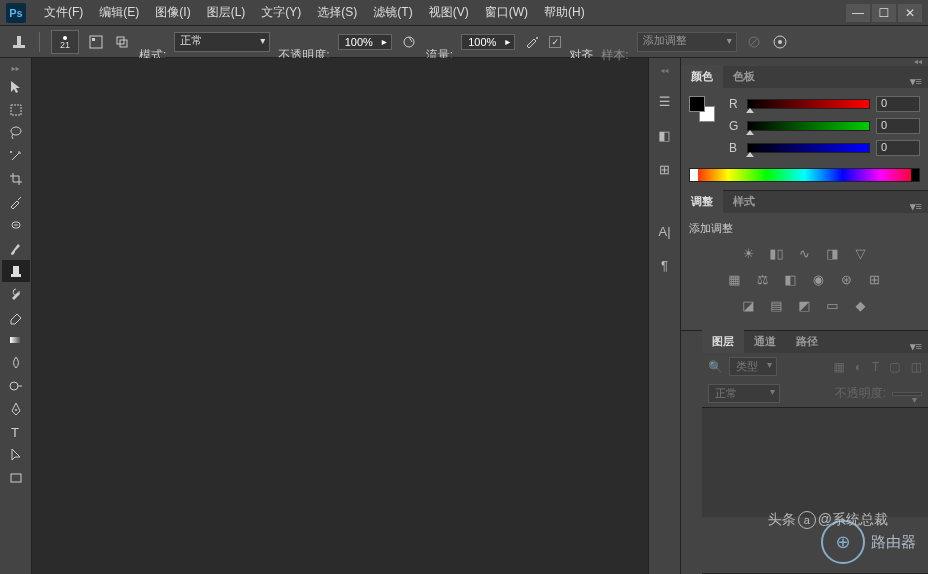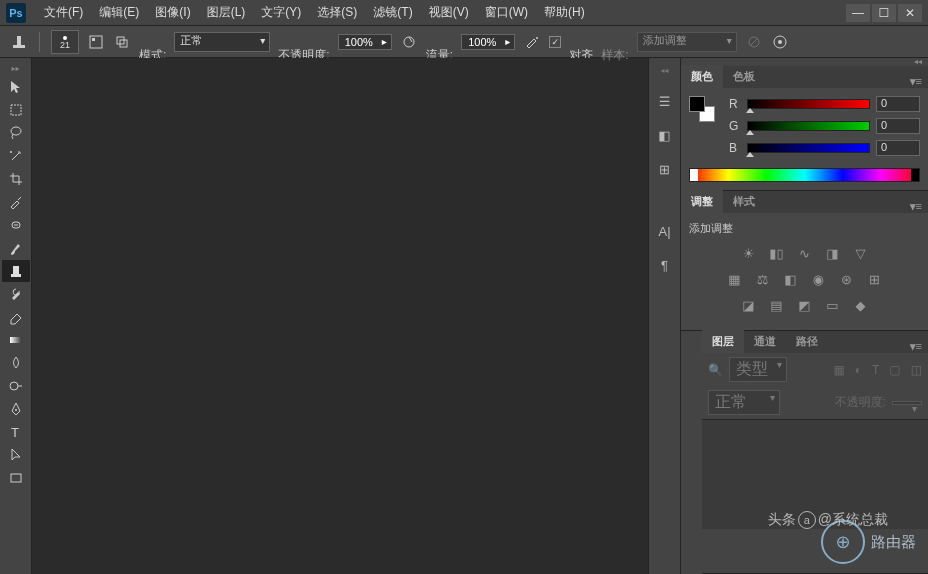--- a/index.html
+++ b/index.html
@@ -49,21 +49,21 @@
 .slider-b { background: linear-gradient(to right, #000, #00f); }
 .slider-thumb { position: absolute; left: -2px; top: 8px; width:0; height:0; border-left:4px solid transparent; border-right:4px solid transparent; border-bottom:5px solid #ccc;}
 .rgb-val { width: 44px; height: 16px; background: #333; border: 1px solid #666; color: #ddd; text-align: left; padding: 0 4px; font-size: 11px; }
 .spectrum { height: 14px; background: linear-gradient(to right, red, yellow, lime, cyan, blue, magenta, red); margin-top: 6px; border:1px solid #222; position:relative;}
 .spectrum::before{content:"";position:absolute;left:0;top:0;bottom:0;width:8px;background:#fff;}
 .spectrum::after{content:"";position:absolute;right:0;top:0;bottom:0;width:8px;background:#000;}
 .adjust-title { color: #ccc; font-size: 11px; margin-bottom: 8px; }
 .adj-grid { display: flex; justify-content: center; gap: 10px; margin-bottom: 8px; }
 .adj-icon { width: 18px; height: 18px; color: #999; display: flex; align-items: center; justify-content: center; font-size: 13px; }
 .layer-row { display: flex; align-items: center; gap: 6px; padding: 4px 6px; color:#888;}
-.layer-select { background: #333; border: 1px solid #666; color: #aaa; padding: 1px 18px 1px 6px; font-size: 16px; flex:0 0 auto; position:relative;}
+.layer-select { background: #333; border: 1px solid #666; color: #aaa; padding: 1px 18px 1px 6px; font-size: 11px; flex:0 0 auto; position:relative;}
 .layer-select::after { content:"▾"; position:absolute; right:4px; font-size:10px;}
 .layer-icons { display:flex; gap:10px; margin-left:auto; color:#888;}
 .layer-body { background:#3a3a3a; height:110px; border-top:1px solid #222;}
 .watermark { position: absolute; right: 12px; bottom: 10px; display: flex; align-items: center; gap: 6px; color: #b9c8d6; font-size: 15px; opacity: .9; pointer-events:none;}
 .wm-circle { width: 44px; height: 44px; border: 2px solid #8fb8d6; border-radius: 50%; display:flex; align-items:center; justify-content:center; color:#8fb8d6; font-size:18px;}
 .watermark2 { position: absolute; right: 40px; bottom: 45px; color: #ccc; font-size: 14px; opacity:.85; pointer-events:none;}
 svg { width: 16px; height: 16px; }
 .disabled { opacity: .5; }
 </style>
 </head>

